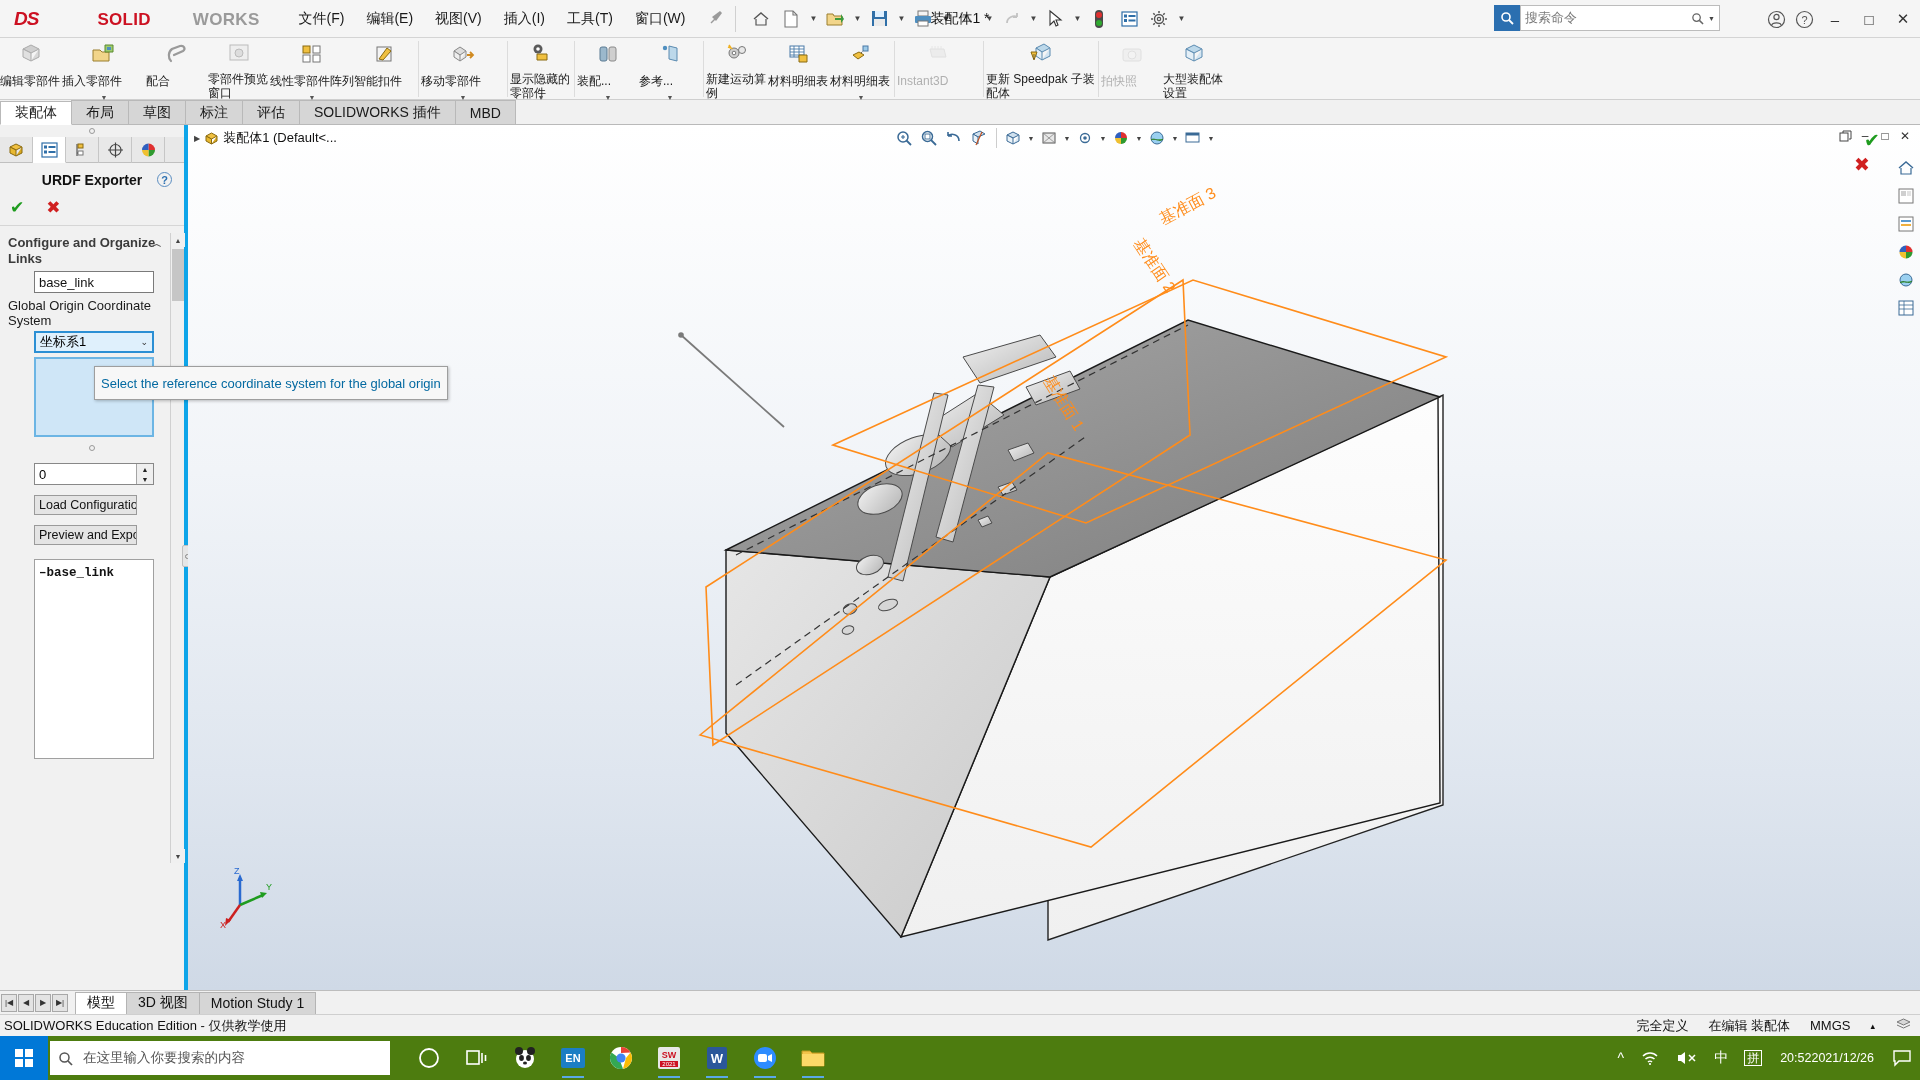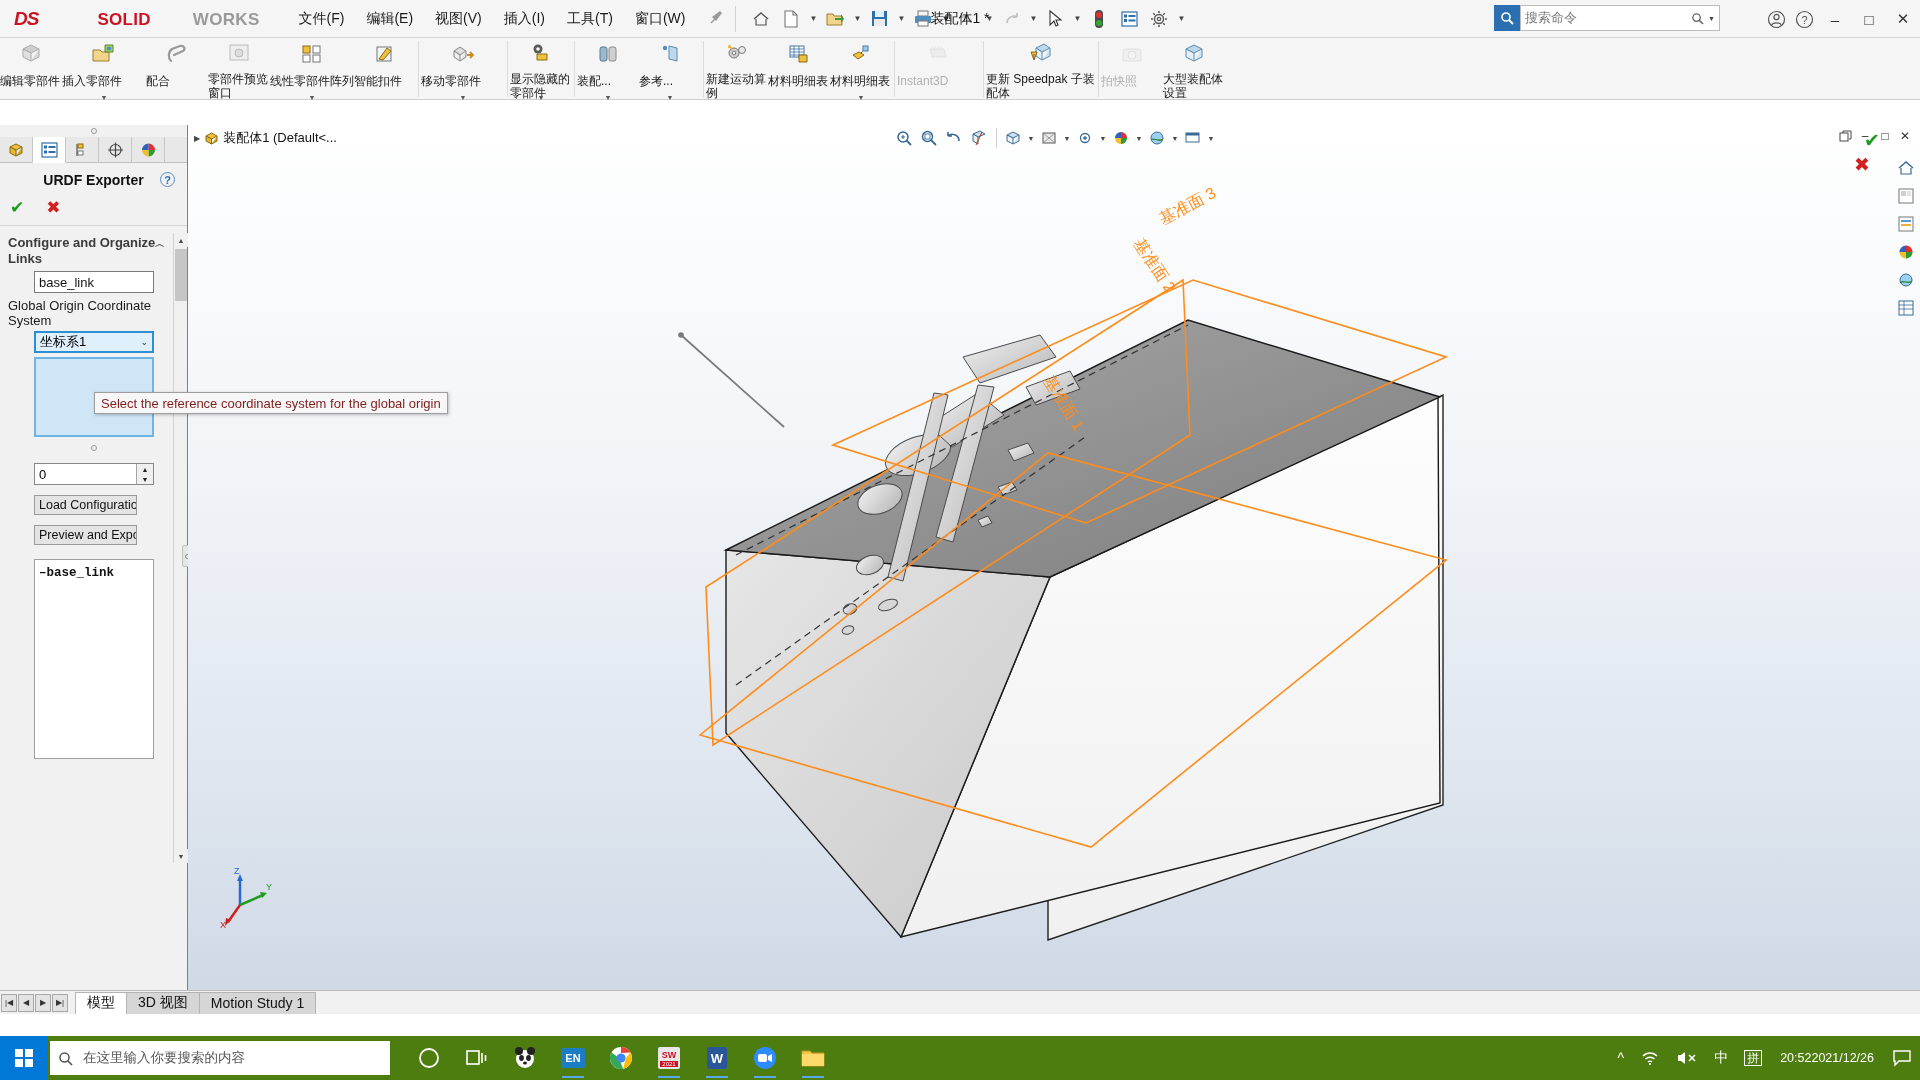--- a/index.html
+++ b/index.html
@@ -87,21 +87,21 @@
     height: 24px; padding: 0 14px; display: flex; align-items: center;
     font-size: 14px; color: #1a1a1a; border: 1px solid #b9b9b9; border-bottom: none;
     background: #d6d6d6; margin-right: -1px; cursor: default;
   }
   .tab.active { background: #fff; border-bottom: 1px solid #fff; margin-bottom: -1px; font-weight: normal; }
   .tab:first-child { margin-left: 0px; }
 
   
   .leftpanel {
     position: absolute; left: 0; top: 125px; width: 188px; height: 865px;
-    background: #f1f1f1; border-right: 1px solid #0ea5e9;
+    background: #f1f1f1; border-right: 4px solid #0ea5e9;
   }
   .lp-handle { height: 12px; display:flex; align-items:center; justify-content:center; }
   .lp-dot { width:6px;height:6px;border-radius:50%;border:1px solid #9a9a9a; }
   .lp-tabs { display: flex; height: 26px; border-bottom: 1px solid #c0c0c0; background:#e8e8e8; }
   .lp-tab {
     width: 33px; height: 26px; display:flex; align-items:center; justify-content:center;
     border-right: 1px solid #c6c6c6; cursor: default;
   }
   .lp-tab.active { background: #fff; border-bottom: 1px solid #fff; }
   .lp-title {
@@ -153,23 +153,23 @@
     margin-left: 26px; margin-top: 14px; width: 120px; height: 200px;
     border: 1px solid #a0a0a0; background: #fff; padding: 6px 4px;
   }
   .tree-node { font-family: "Liberation Mono","DejaVu Sans Mono",monospace; font-size: 12.5px; font-weight: bold; color: #111; white-space: nowrap;}
   .lp-scroll { position:absolute; right:0; top: 108px; width: 14px; height: 630px; background:#f0f0f0; border-left:1px solid #d0d0d0;}
   .lp-thumb { position:absolute; left:1px; top: 2px; width: 12px; height: 52px; background: #c6c6c6; }
   .lp-arrow { position:absolute; left:0; width:14px;height:14px; background:#f0f0f0; display:flex;align-items:center;justify-content:center; font-size:7px; color:#444;}
 
   
   .tooltip {
-    position: absolute; left: 94px; top: 392px; height: 20px;
+    position: absolute; left: 94px; top: 366px; height: 20px;
     background: #f7f7f7; border: 1px solid #9e9e9e;
-    font-size: 13px; color: #7f1d1d; padding: 10px 6px; white-space: nowrap;
+    font-size: 13px; color: #0369a1; padding: 16px 6px; white-space: nowrap;
     box-shadow: 1px 1px 3px rgba(0,0,0,.25); z-index: 60; display:flex; align-items:center;
   }
 
   
   .graphics {
     position: absolute; left: 188px; top: 125px; right: 0; height: 865px;
     background: linear-gradient(to bottom, #ffffff 0%, #f1f4f8 40%, #dfe6ef 75%, #cfd9e6 100%);
     overflow: hidden;
   }
   .gtoolbar {
@@ -583,20 +583,29 @@
         <svg width="24" height="22" viewBox="0 0 24 22">
             <path d="M4 7 L12 3 L20 7 L12 11 Z" fill="#bcd8ea" stroke="#5a8ab0"></path>
             <path d="M4 7 v8 l8 4 v-8z" fill="#e4eff7" stroke="#5a8ab0"></path>
             <path d="M20 7 v8 l-8 4" fill="#d3e5f2" stroke="#5a8ab0"></path>
           </svg>
       </span>
       <span class="rb-lbl">大型装配体设置</span>
     </div>
   </div>
 
+  <div class="tabbar">
+    <div class="tab active">装配体</div>
+    <div class="tab">布局</div>
+    <div class="tab">草图</div>
+    <div class="tab">标注</div>
+    <div class="tab">评估</div>
+    <div class="tab">SOLIDWORKS 插件</div>
+    <div class="tab">MBD</div>
+  </div>
 
   <div class="leftpanel">
     <div class="lp-handle">
         <div class="lp-dot"></div>
       </div>
     <div class="lp-tabs">
       <div class="lp-tab">
         <svg width="19" height="18" viewBox="0 0 19 18">
             <path d="M3 6 L9 3 L15 6 L9 9 Z" fill="#f0c040" stroke="#8a6a10"></path>
             <path d="M3 6 v6 l6 3 v-6z" fill="#e8b830" stroke="#8a6a10"></path>
@@ -929,20 +938,35 @@
       <div class="nav-a">◀</div>
       <div class="nav-a">▶</div>
       <div class="nav-a">▶|</div>
     </div>
     <div style="width:8px;"></div>
     <div class="btab active">模型</div>
     <div class="btab">3D 视图</div>
     <div class="btab">Motion Study 1</div>
   </div>
 
+  <div class="statusbar">
+    <span class="sb-left">SOLIDWORKS Education Edition - 仅供教学使用</span>
+    <span class="sb-right">
+      <span>完全定义</span>
+      <span>在编辑 装配体</span>
+      <span>MMGS</span>
+      <span style="font-size:9px;">▴</span>
+      <span>
+        <svg width="17" height="15" viewBox="0 0 17 15">
+            <path d="M2 5 L8.5 2 L15 5 L8.5 8 Z" fill="#d8d8d8" stroke="#777"></path>
+            <path d="M2 8 L8.5 11 L15 8" fill="none" stroke="#777"></path>
+          </svg>
+      </span>
+    </span>
+  </div>
 
   <div class="taskbar">
     <div class="start">
       <svg width="20" height="20" viewBox="0 0 20 20">
           <rect x="1" y="1" width="8" height="8" fill="#fff"></rect>
           <rect x="11" y="1" width="8" height="8" fill="#fff"></rect>
           <rect x="1" y="11" width="8" height="8" fill="#fff"></rect>
           <rect x="11" y="11" width="8" height="8" fill="#fff"></rect>
         </svg>
     </div>

